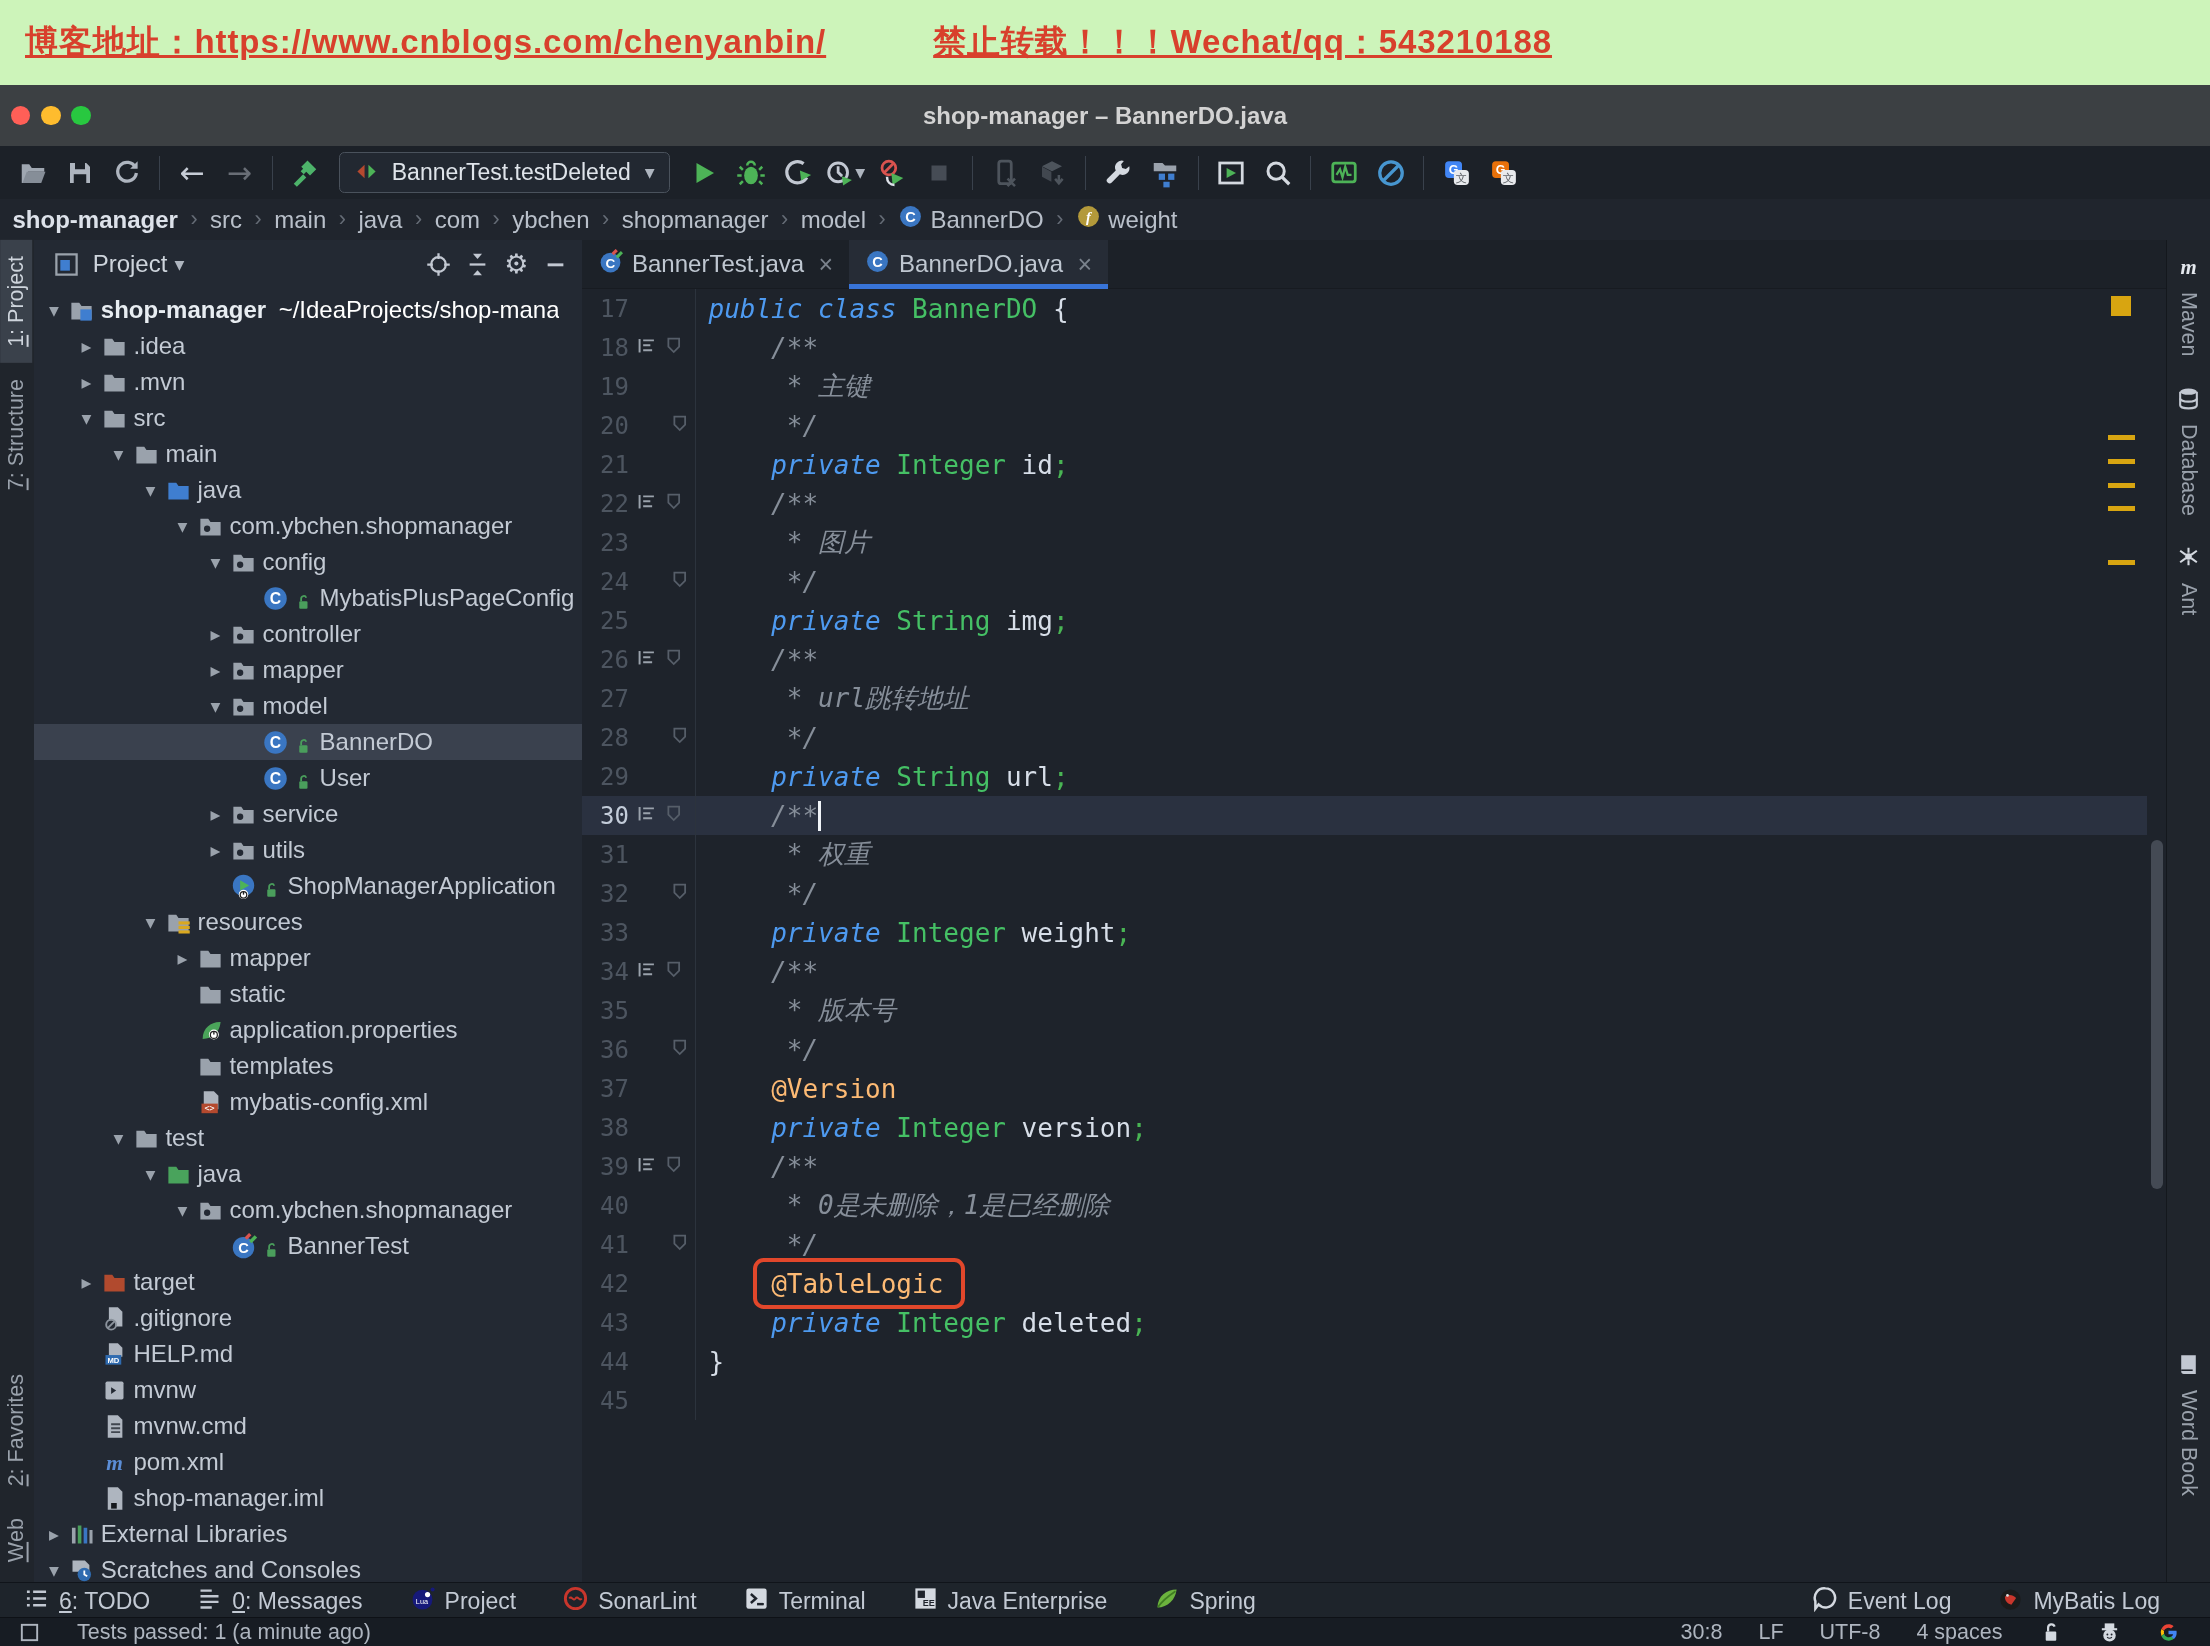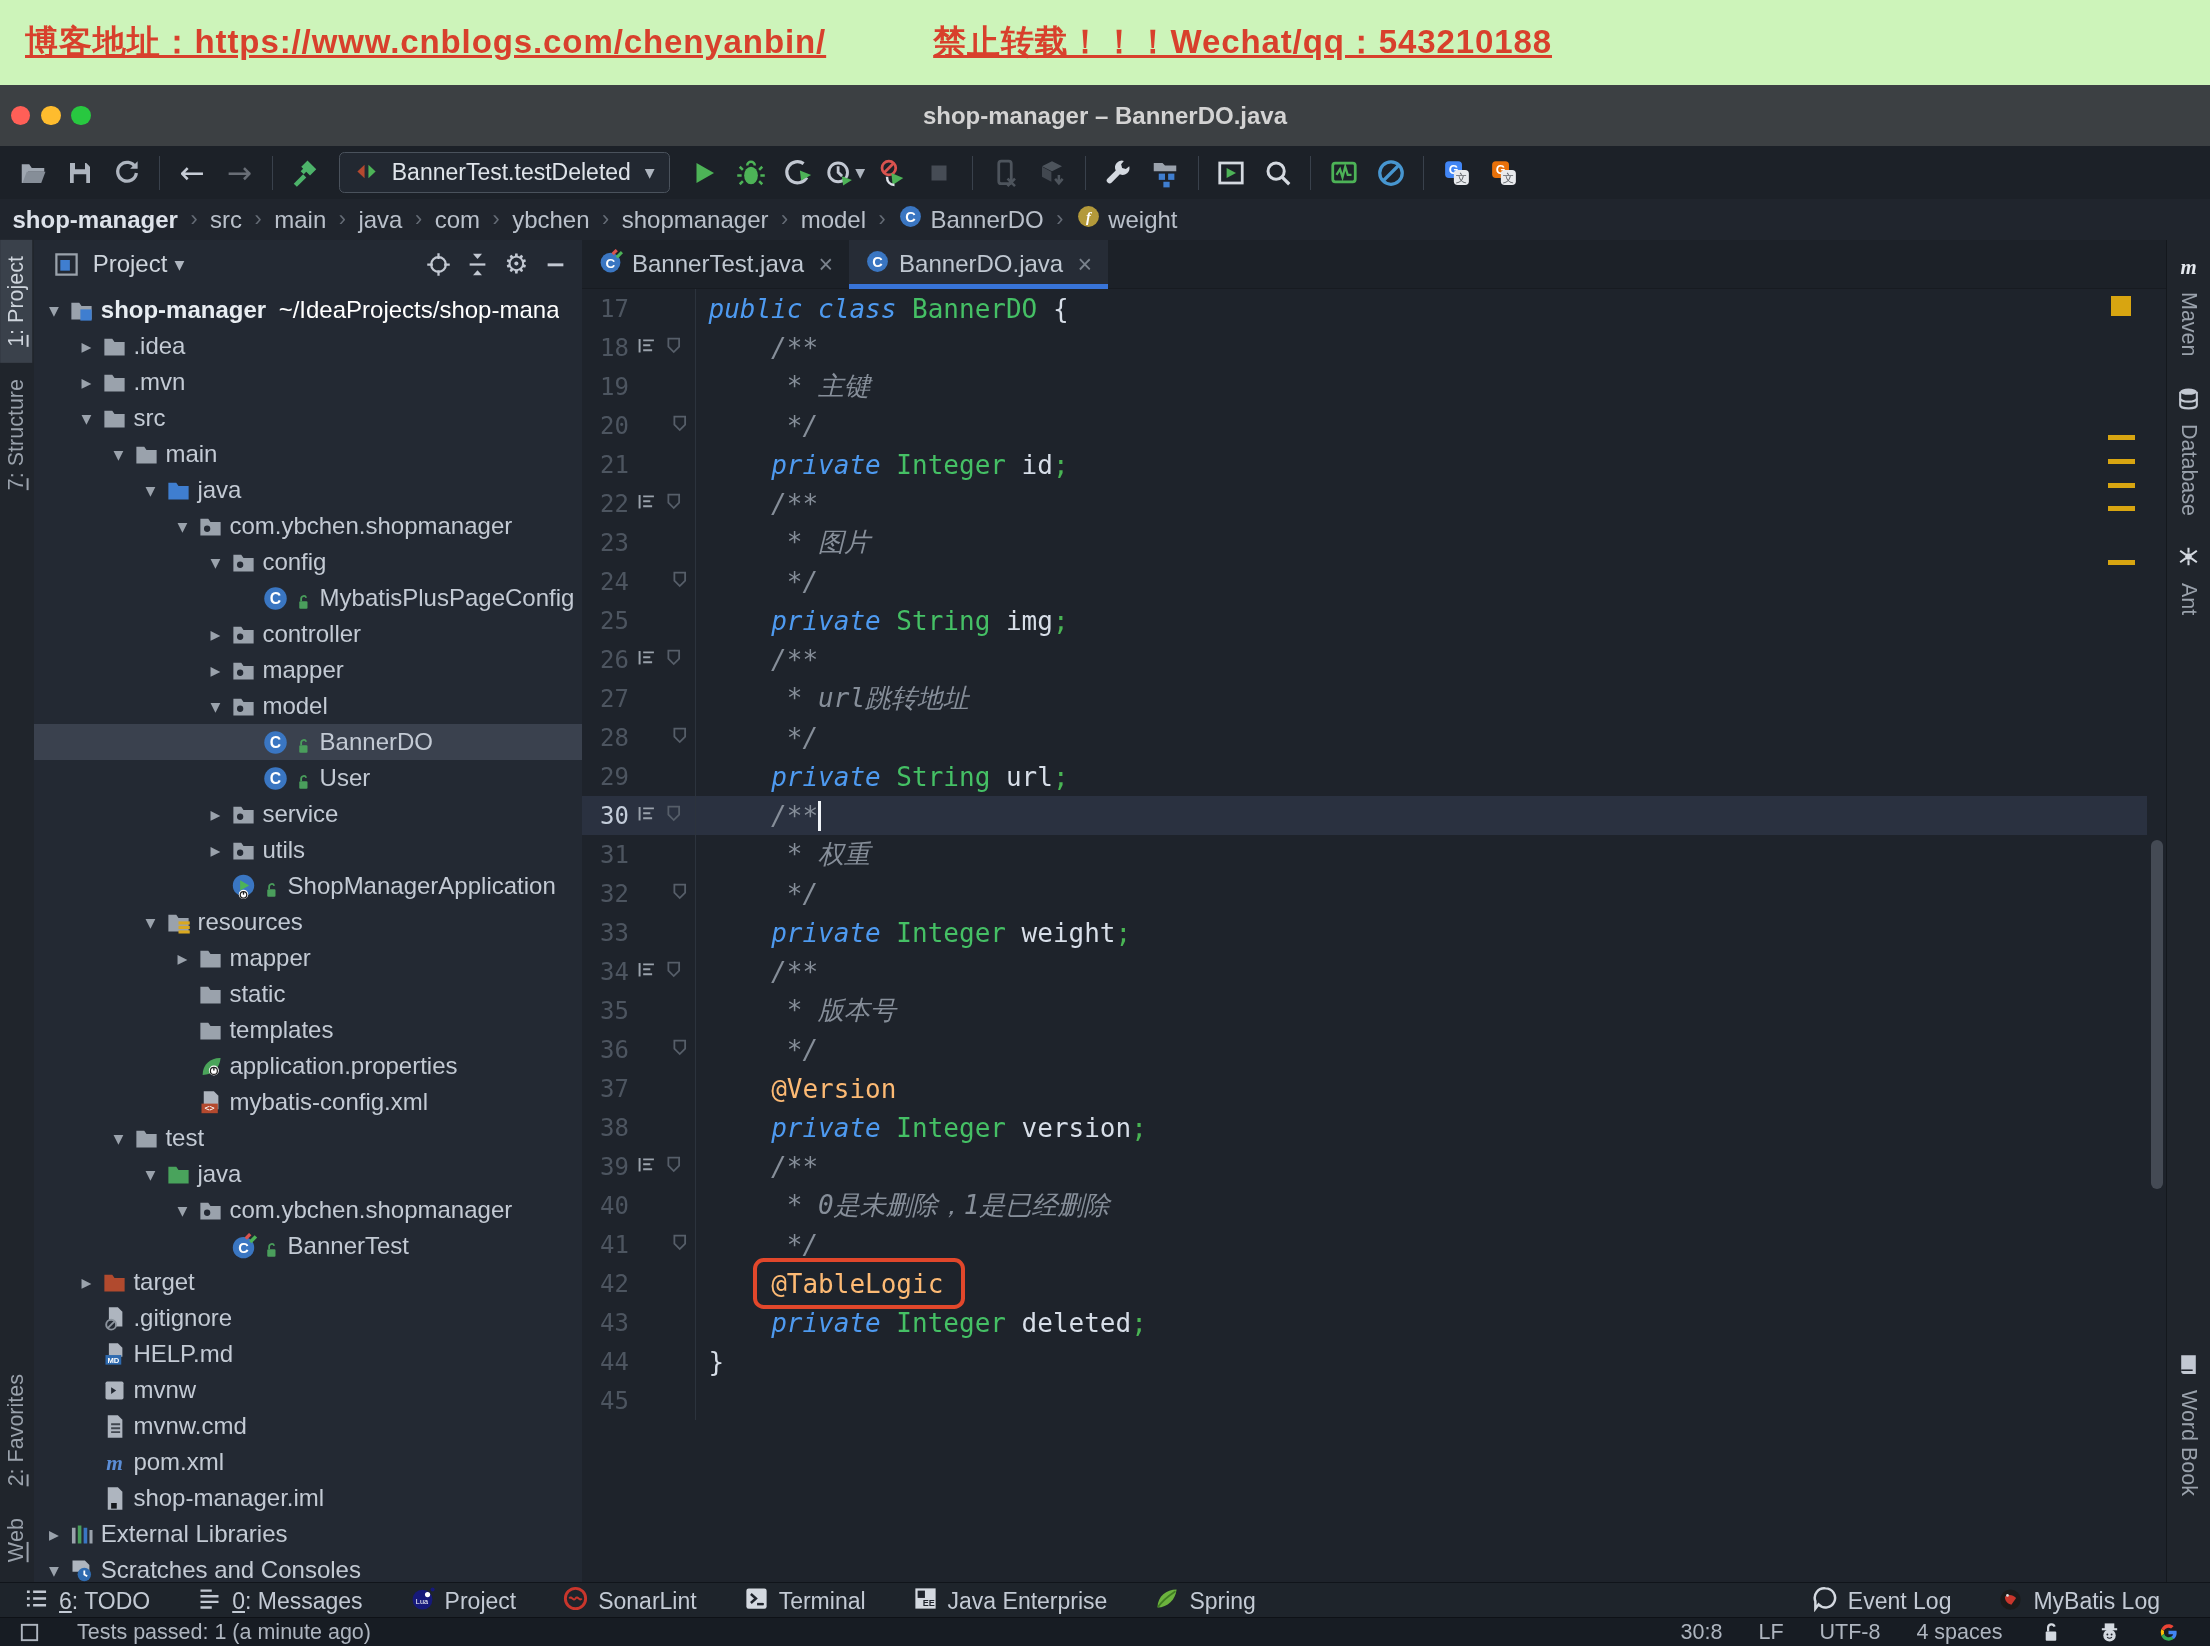--- a/index.html
+++ b/index.html
@@ -557,33 +557,33 @@
           <div class="trow" style="padding-left: 134px;">
             <span class="tarrow"></span>
             <span class="ticon"><svg viewBox="0 0 24 24">
                 <path d="M3 5h7l2 3h9v12H3z" fill="#9aa2ac"></path>
               </svg></span>
             <span class="tlabel">static</span>
           </div>
           <div class="trow" style="padding-left: 134px;">
             <span class="tarrow"></span>
             <span class="ticon"><svg viewBox="0 0 24 24">
-                <path d="M3 5h7l2 3h9v12H3z" fill="#9aa2ac"></path>
-              </svg></span>
-            <span class="tlabel">templates</span>
-          </div>
-          <div class="trow" style="padding-left: 134px;">
-            <span class="tarrow"></span>
-            <span class="ticon"><svg viewBox="0 0 24 24">
                 <path d="M5 19.5C5 9.5 13 4 21 4.5 20 13.5 14 19.5 5 19.5z" fill="#4aa45a"></path>
                 <circle cx="15" cy="15.5" r="4.4" fill="#fff"></circle>
                 <circle cx="15" cy="15.9" r="3.1" fill="none" stroke="#222" stroke-width="1.1"></circle>
                 <rect x="14.4" y="12.6" width="1.2" height="3" fill="#222"></rect>
               </svg></span>
             <span class="tlabel">application.properties</span>
+          </div>
+          <div class="trow" style="padding-left: 134px;">
+            <span class="tarrow"></span>
+            <span class="ticon"><svg viewBox="0 0 24 24">
+                <path d="M3 5h7l2 3h9v12H3z" fill="#9aa2ac"></path>
+              </svg></span>
+            <span class="tlabel">templates</span>
           </div>
           <div class="trow" style="padding-left: 134px;">
             <span class="tarrow"></span>
             <span class="ticon"><svg viewBox="0 0 24 24" style="font-size:27px">
                 <path d="M6 2h9l4 4v12H6z" fill="#aeb5bf"></path>
                 <rect x="4" y="13" width="14.5" height="8.5" fill="#b4492e"></rect>
                 <text x="11.2" y="19.8" font-size="7.5" fill="#fff" text-anchor="middle" font-family="monospace">&lt;&gt;</text>
               </svg></span>
             <span class="tlabel">mybatis-config.xml</span>
           </div>

